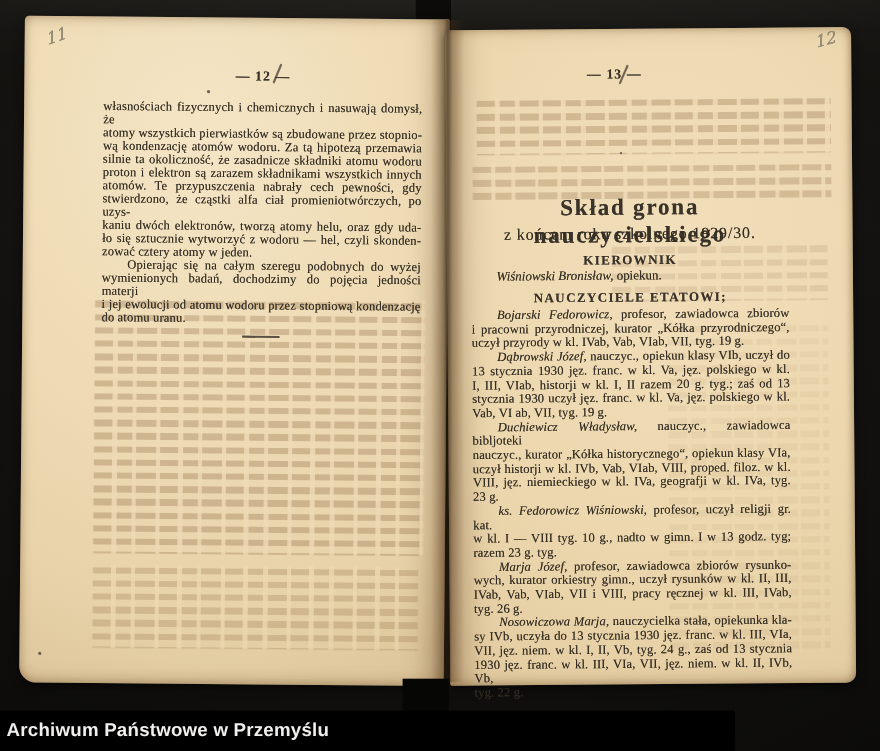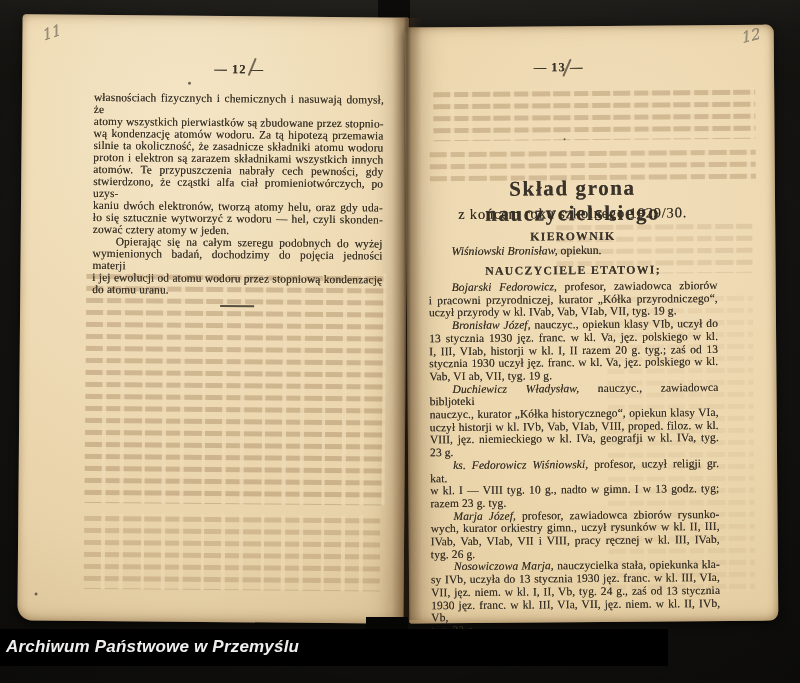--- a/index.html
+++ b/index.html
@@ -75,21 +75,21 @@
   .pencil-r{left:337px;top:2px;transform:rotate(-14deg) skewX(-6deg);}
   .scratch{position:absolute;width:1.6px;height:19px;background:rgba(62,54,44,.7);z-index:2;border-radius:1px;}
   .scr-l{left:229px;top:41px;transform:rotate(22deg);}
   .scr-r{left:161px;top:32px;transform:rotate(24deg);}
   .dot{position:absolute;width:3px;height:3px;border-radius:50%;background:#4c4437;opacity:.8;z-index:2;}
   .dot-a{left:166px;top:66px;}
   .dot-b{left:17px;top:578px;}
   .dot-c{left:158px;top:112px;width:2px;height:2px;}
 
   
-  .footer{position:absolute;left:0;bottom:17px;width:668px;height:37px;background:#000;z-index:6;font-style:italic;}
+  .footer{position:absolute;left:0;bottom:0;width:668px;height:37px;background:#000;z-index:6;}
   .footer span{display:block;padding-left:6px;line-height:36px;font-family:"Liberation Sans","DejaVu Sans",sans-serif;
     font-weight:bold;font-size:17px;color:#f0efee;letter-spacing:.2px;}
 </style>
 </head>
 <body>
 
 <div class="canvas">
 
   <div class="tab-top"></div>
   <div class="tab-bottom"></div>
@@ -144,21 +144,21 @@
     <div class="kline"><i class="nm">Wiśniowski Bronisław,</i><span> opiekun.</span></div>
     <div class="r-center r-h r-h2">NAUCZYCIELE ETATOWI;</div>
 
     <div class="tb-right">
       <div>
         <div class="ln ind"><i class="nm">Bojarski Fedorowicz,</i><span> profesor, zawiadowca zbiorów</span></div>
         <div class="ln">i pracowni przyrodniczej, kurator „Kółka przyrodniczego“,</div>
         <div class="ln short">uczył przyrody w kl. IVab, Vab, VIab, VII, tyg. 19 g.</div>
       </div>
       <div>
-        <div class="ln ind"><i class="nm">Bronisław Józef,</i><span> nauczyc., opiekun klasy VIb, uczył do</span></div>
+        <div class="ln ind"><i class="nm">Dąbrowski Józef,</i><span> nauczyc., opiekun klasy VIb, uczył do</span></div>
         <div class="ln">13 stycznia 1930 jęz. franc. w kl. Va, jęz. polskiego w kl.</div>
         <div class="ln">I, III, VIab, historji w kl. I, II razem 20 g. tyg.; zaś od 13</div>
         <div class="ln">stycznia 1930 uczył jęz. franc. w kl. Va, jęz. polskiego w kl.</div>
         <div class="ln short">Vab, VI ab, VII, tyg. 19 g.</div>
       </div>
       <div>
         <div class="ln ind"><i class="nm">Duchiewicz Władysław,</i><span> nauczyc., zawiadowca bibljoteki</span></div>
         <div class="ln">nauczyc., kurator „Kółka historycznego“, opiekun klasy VIa,</div>
         <div class="ln">uczył historji w kl. IVb, Vab, VIab, VIII, proped. filoz. w kl.</div>
         <div class="ln">VIII, jęz. niemieckiego w kl. IVa, geografji w kl. IVa, tyg.</div>

